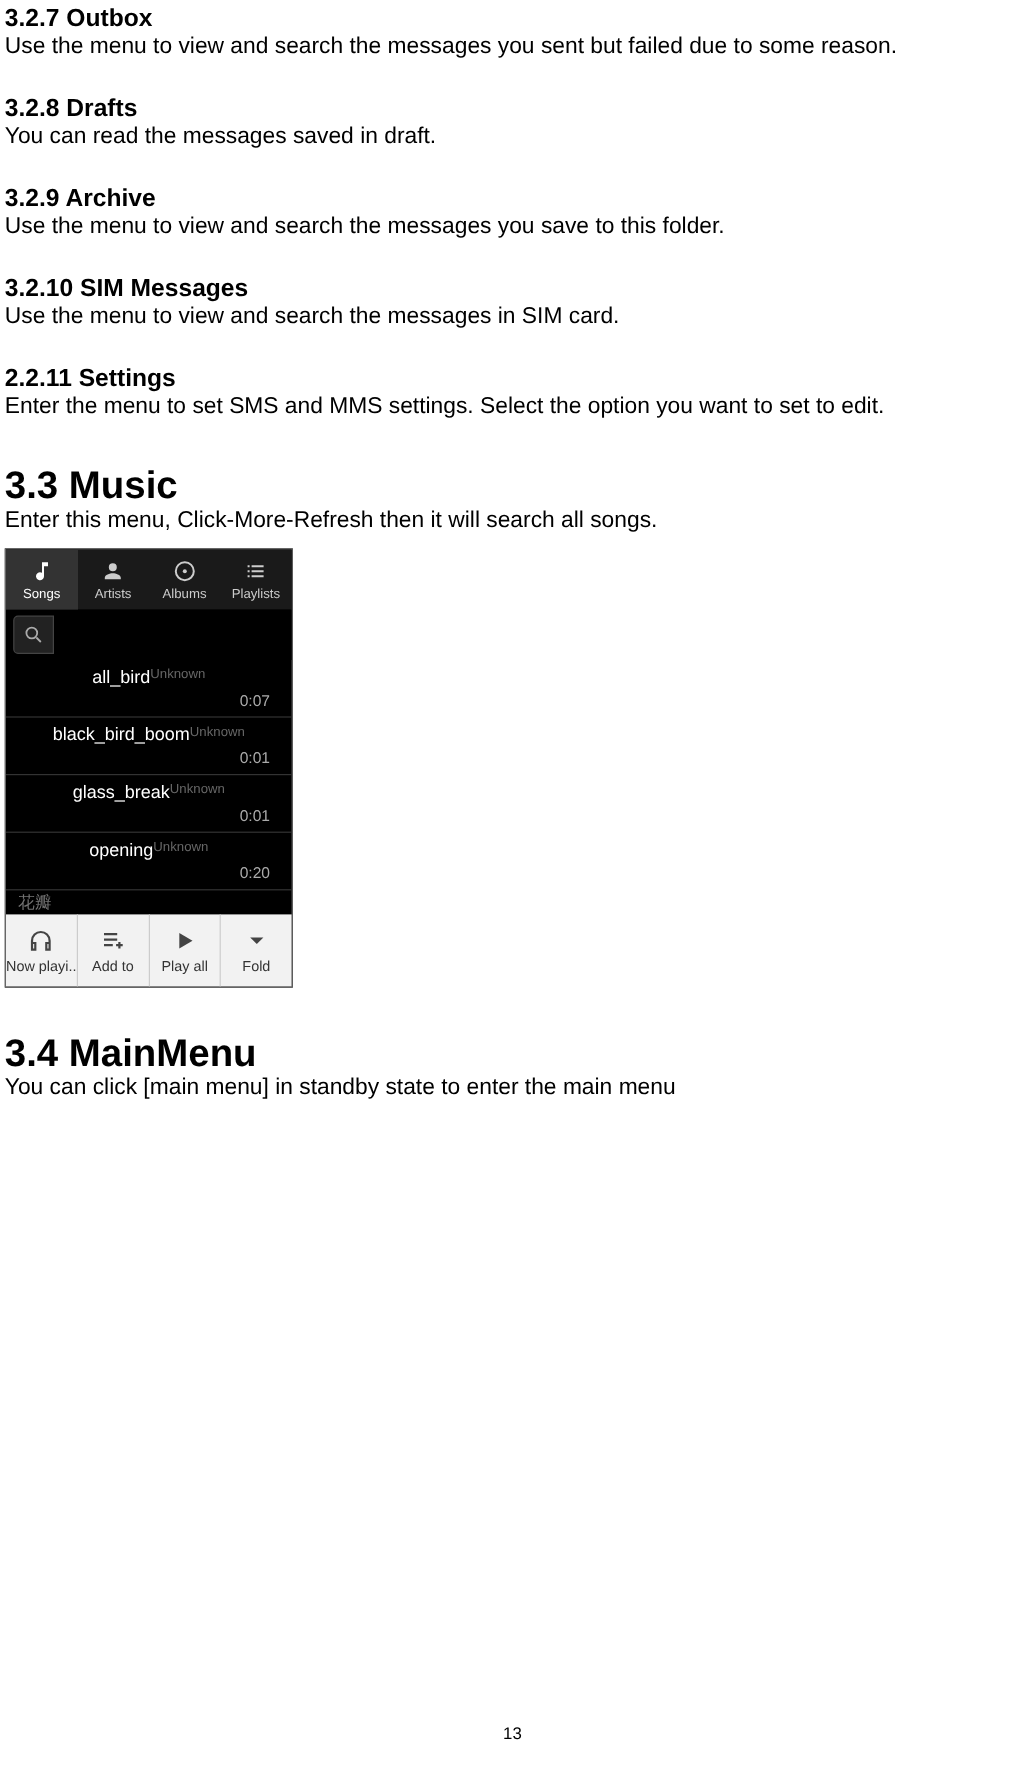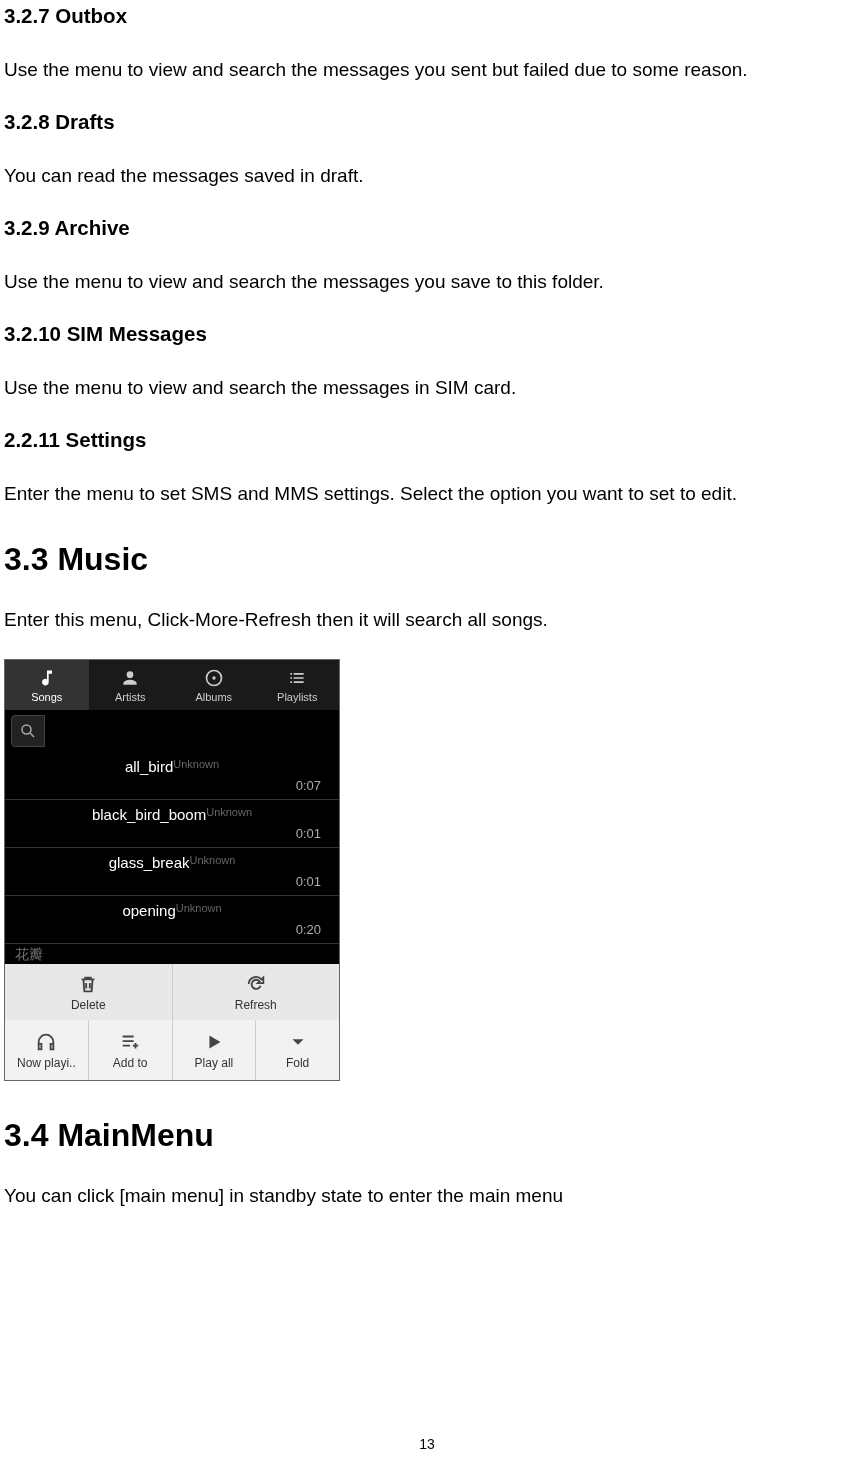--- a/index.html
+++ b/index.html
@@ -21,30 +21,29 @@
       margin-top: 29px;
       margin-bottom: 0;
     }
     .heading-2 {
       font-size: 32px;
       margin-top: 36px;
       margin-bottom: 0;
     }
     .body-text {
       font-size: 19px;
-      margin-top: 31px;
       margin-bottom: 0;
     }
     .first {
       margin-top: 0;
     }
 
     .phone-screenshot {
-      margin-top: 28px;
-      width: 336px;
+      margin-top: 12px;
+      width: 240px;
       border: 1px solid #666;
       background: #000;
       font-size: 14px;
       color: #fff;
     }
     .tabs {
       display: flex;
       height: 50px;
       background: #1a1a1a;
     }
@@ -255,38 +254,20 @@
   </div>
   <div class="song-row">
     <span class="song-title">opening</span>
     <span class="song-sub">Unknown</span>
     <span class="song-duration">0:20</span>
   </div>
   <div class="partial-row">
     <span>花瓣</span>
   </div>
 
-  <div class="menu-bar-1">
-    <div class="menu-btn">
-      <span class="menu-icon">
-        <svg width="22" height="22" viewBox="0 0 24 24" fill="none" stroke="#444" stroke-width="2">
-            <path d="M5 7h14M9 7V5h6v2M7 7l1 13h8l1-13M10 11v6M14 11v6"></path>
-          </svg>
-      </span>
-      <span>Delete</span>
-    </div>
-    <div class="menu-btn">
-      <span class="menu-icon">
-        <svg width="22" height="22" viewBox="0 0 24 24" fill="none" stroke="#444" stroke-width="2">
-            <path d="M4 12a8 8 0 0 1 14-5l2-2v6h-6l2-2a5 5 0 1 0 1 5"></path>
-          </svg>
-      </span>
-      <span>Refresh</span>
-    </div>
-  </div>
 
   <div class="menu-bar-2">
     <div class="menu-btn">
       <span class="menu-icon">
         <svg width="22" height="22" viewBox="0 0 24 24" fill="none" stroke="#444" stroke-width="2">
             <path d="M4 14v-2a8 8 0 0 1 16 0v2M4 14h3v6H4zM17 14h3v6h-3z"></path>
           </svg>
       </span>
       <span>Now playi..</span>
     </div>

